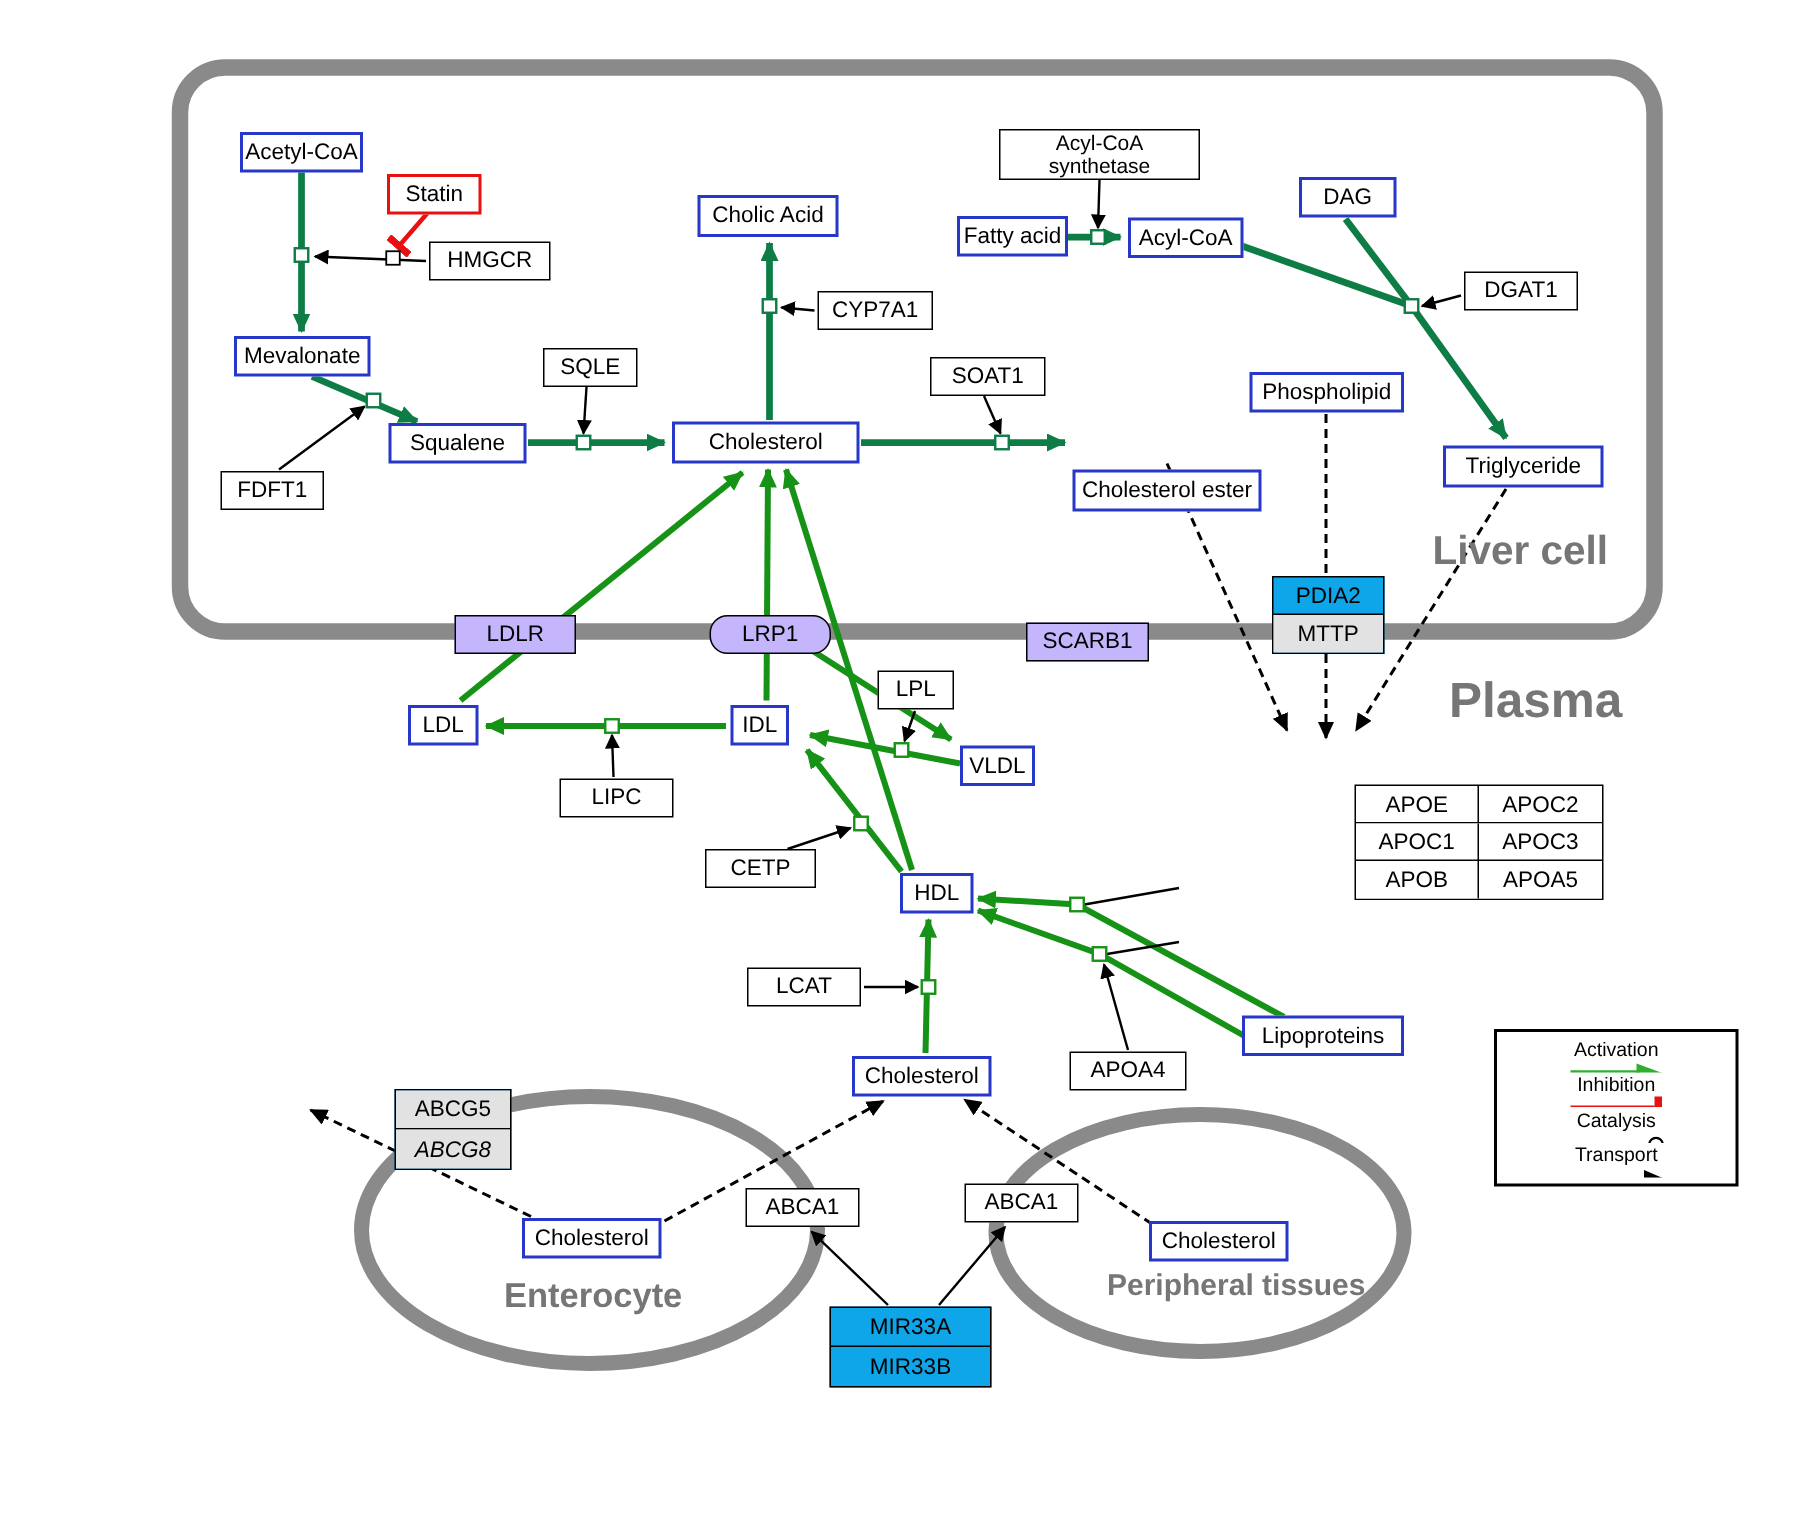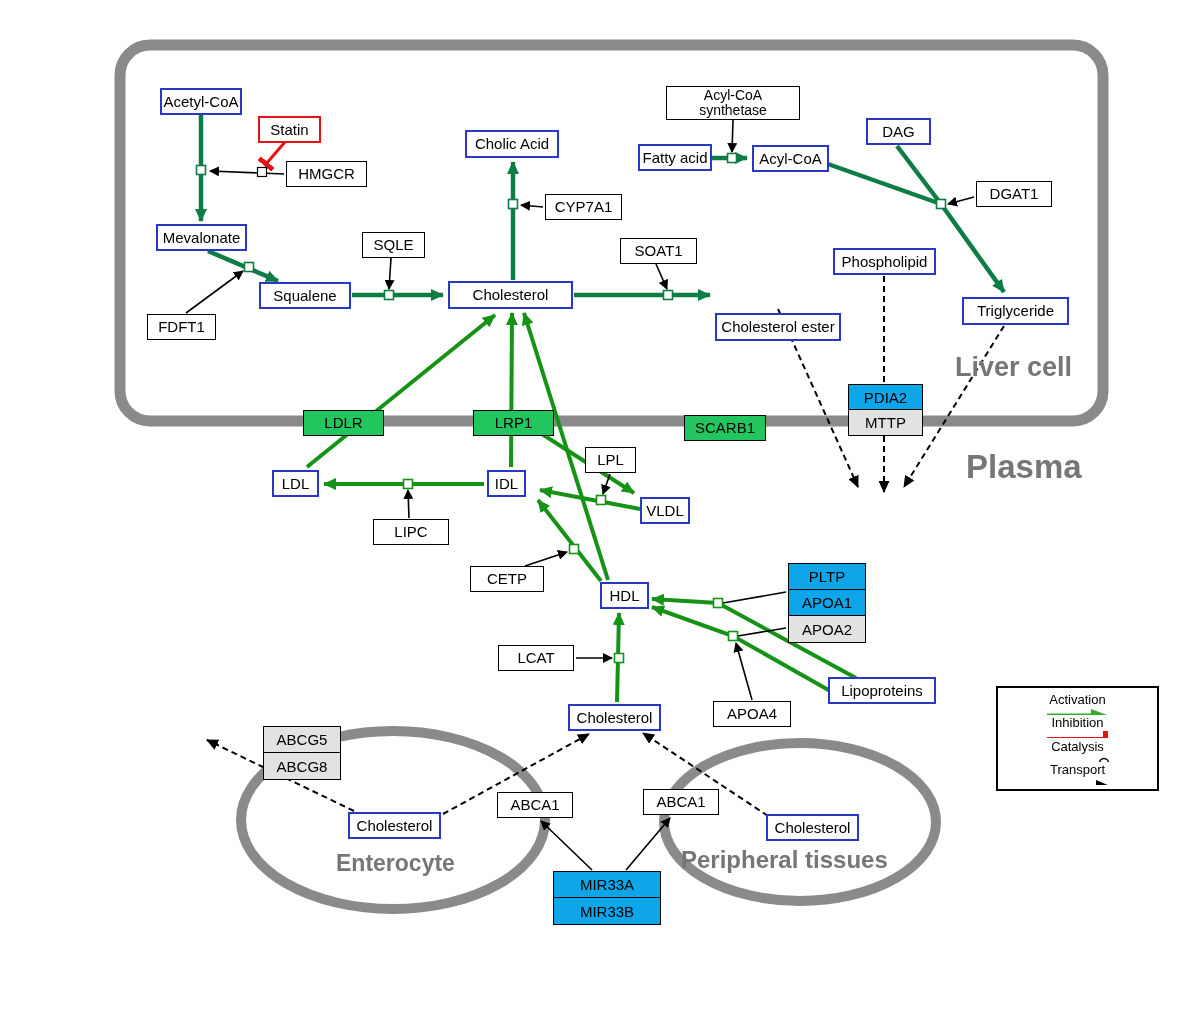--- a/index.html
+++ b/index.html
@@ -3,21 +3,21 @@
 <meta charset="utf-8">
 <style>
   *{margin:0;padding:0;box-sizing:border-box;}
   body{background:#fff;}
   .canvas{position:relative;width:1200px;height:1013px;background:#fff;font-family:"Liberation Sans",sans-serif;overflow:hidden;}
   svg.layer{position:absolute;left:0;top:0;}
   .box{position:absolute;display:flex;align-items:center;justify-content:center;text-align:center;
        background:#fff;border:1px solid #000;font-size:15px;line-height:1.05;color:#000;}
   .met{border:2px solid #2737c8;}
   .inh{border:2px solid #e81111;}
-  .mem{background:#22c55e;}
+  .mem{background:#c4b5fd;}
   .grayfill{background:#e2e2e2;}
   .twoline{flex-direction:column;font-size:14px;}
   .stack{position:absolute;border:1px solid #000;background:#0ea5e9;}
   .cell{display:flex;align-items:center;justify-content:center;font-size:15px;border-bottom:1px solid #000;}
   .cell:last-child{border-bottom:none;}
   .apo-grid{position:absolute;display:grid;border:1px solid #000;background:#fff;}
   .apo-cell{display:flex;align-items:center;justify-content:center;font-size:15px;background:#fff;
             border-right:1px solid #000;border-bottom:1px solid #000;}
   .apo-cell:nth-child(2n){border-right:0;}
   .apo-cell:nth-child(n+5){border-bottom:0;}
@@ -155,53 +155,56 @@
   <div class="box" style="left:147px;top:314px;width:69px;height:26px;">FDFT1</div>
   <div class="box" style="left:362px;top:232px;width:63px;height:26px;">SQLE</div>
   <div class="box" style="left:545px;top:194px;width:77px;height:26px;">CYP7A1</div>
   <div class="box" style="left:620px;top:238px;width:77px;height:26px;">SOAT1</div>
   <div class="box twoline" style="left:666px;top:86px;width:134px;height:34px;">
     <span>Acyl-CoA</span>
     <span>synthetase</span>
   </div>
   <div class="box" style="left:976px;top:181px;width:76px;height:26px;">DGAT1</div>
   <div class="box mem" style="left:303px;top:410px;width:81px;height:26px;">LDLR</div>
-  <div class="box mem" style="left:473px;top:410px;width:81px;height:26px;">LRP1</div>
+  <div class="box mem" style="left:473px;top:410px;width:81px;height:26px;border-radius:12px;">LRP1</div>
   <div class="box mem" style="left:684px;top:415px;width:82px;height:26px;">SCARB1</div>
   <div class="box" style="left:373px;top:519px;width:76px;height:26px;">LIPC</div>
   <div class="box" style="left:585px;top:447px;width:51px;height:26px;">LPL</div>
   <div class="box" style="left:470px;top:566px;width:74px;height:26px;">CETP</div>
   <div class="box" style="left:498px;top:645px;width:76px;height:26px;">LCAT</div>
   <div class="box" style="left:713px;top:701px;width:78px;height:26px;">APOA4</div>
   <div class="box" style="left:497px;top:792px;width:76px;height:26px;">ABCA1</div>
   <div class="box" style="left:643px;top:789px;width:76px;height:26px;">ABCA1</div>
 
   <div class="stack" style="left:848px;top:384px;width:75px;">
     <div class="cell" style="height:25px;">PDIA2</div>
     <div class="cell grayfill" style="height:25px;">MTTP</div>
   </div>
-  <div class="stack" style="left:788px;top:563px;width:78px;">
-    <div class="cell" style="height:26px;">PLTP</div>
-    <div class="cell" style="height:26px;">APOA1</div>
-    <div class="cell grayfill" style="height:26px;">APOA2</div>
-  </div>
   <div class="stack" style="left:263px;top:726px;width:78px;">
     <div class="cell grayfill" style="height:26px;">ABCG5</div>
-    <div class="cell grayfill" style="height:26px;">ABCG8</div>
+    <div class="cell grayfill" style="height:26px;font-style:italic;">ABCG8</div>
   </div>
   <div class="stack" style="left:553px;top:871px;width:108px;">
     <div class="cell" style="height:26px;text-align:right;">MIR33A</div>
     <div class="cell" style="height:26px;">MIR33B</div>
   </div>
 
+  <div class="apo-grid" style="left:903px;top:523px;grid-template-columns:82px 82px;grid-template-rows:25px 25px 25px;">
+    <div class="apo-cell">APOE</div>
+    <div class="apo-cell">APOC2</div>
+    <div class="apo-cell">APOC1</div>
+    <div class="apo-cell">APOC3</div>
+    <div class="apo-cell">APOB</div>
+    <div class="apo-cell">APOA5</div>
+  </div>
 
   <div class="rlabel" style="left:955px;top:352px;font-size:27px;">Liver cell</div>
   <div class="rlabel" style="left:966px;top:448px;font-size:33px;">Plasma</div>
   <div class="rlabel" style="left:336px;top:850px;font-size:23px;">Enterocyte</div>
-  <div class="rlabel" style="left:681px;top:846px;font-size:24px;">Peripheral tissues</div>
+  <div class="rlabel" style="left:738px;top:846px;font-size:20px;">Peripheral tissues</div>
 
   <div class="legend">
     <div class="lrow">
       <span class="ltext">Activation</span>
       <svg width="66" height="18">
         <line x1="2" y1="9" x2="48" y2="9" stroke="#2fae2f" stroke-width="5"></line>
         <path d="M46,2 L65,9 L46,16 Z" fill="#2fae2f"></path>
       </svg>
     </div>
     <div class="lrow">

